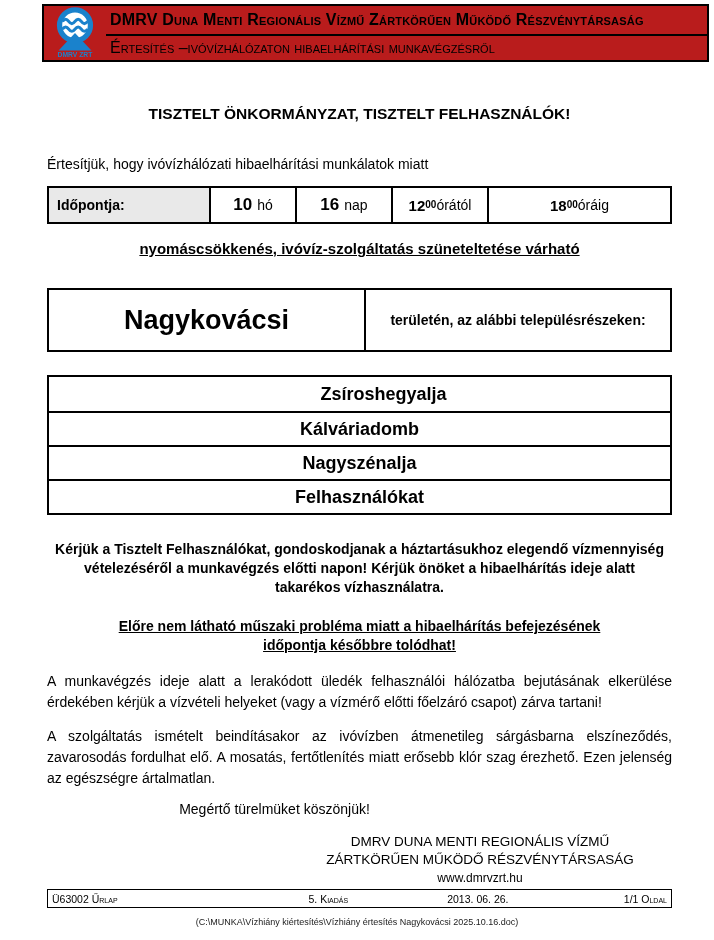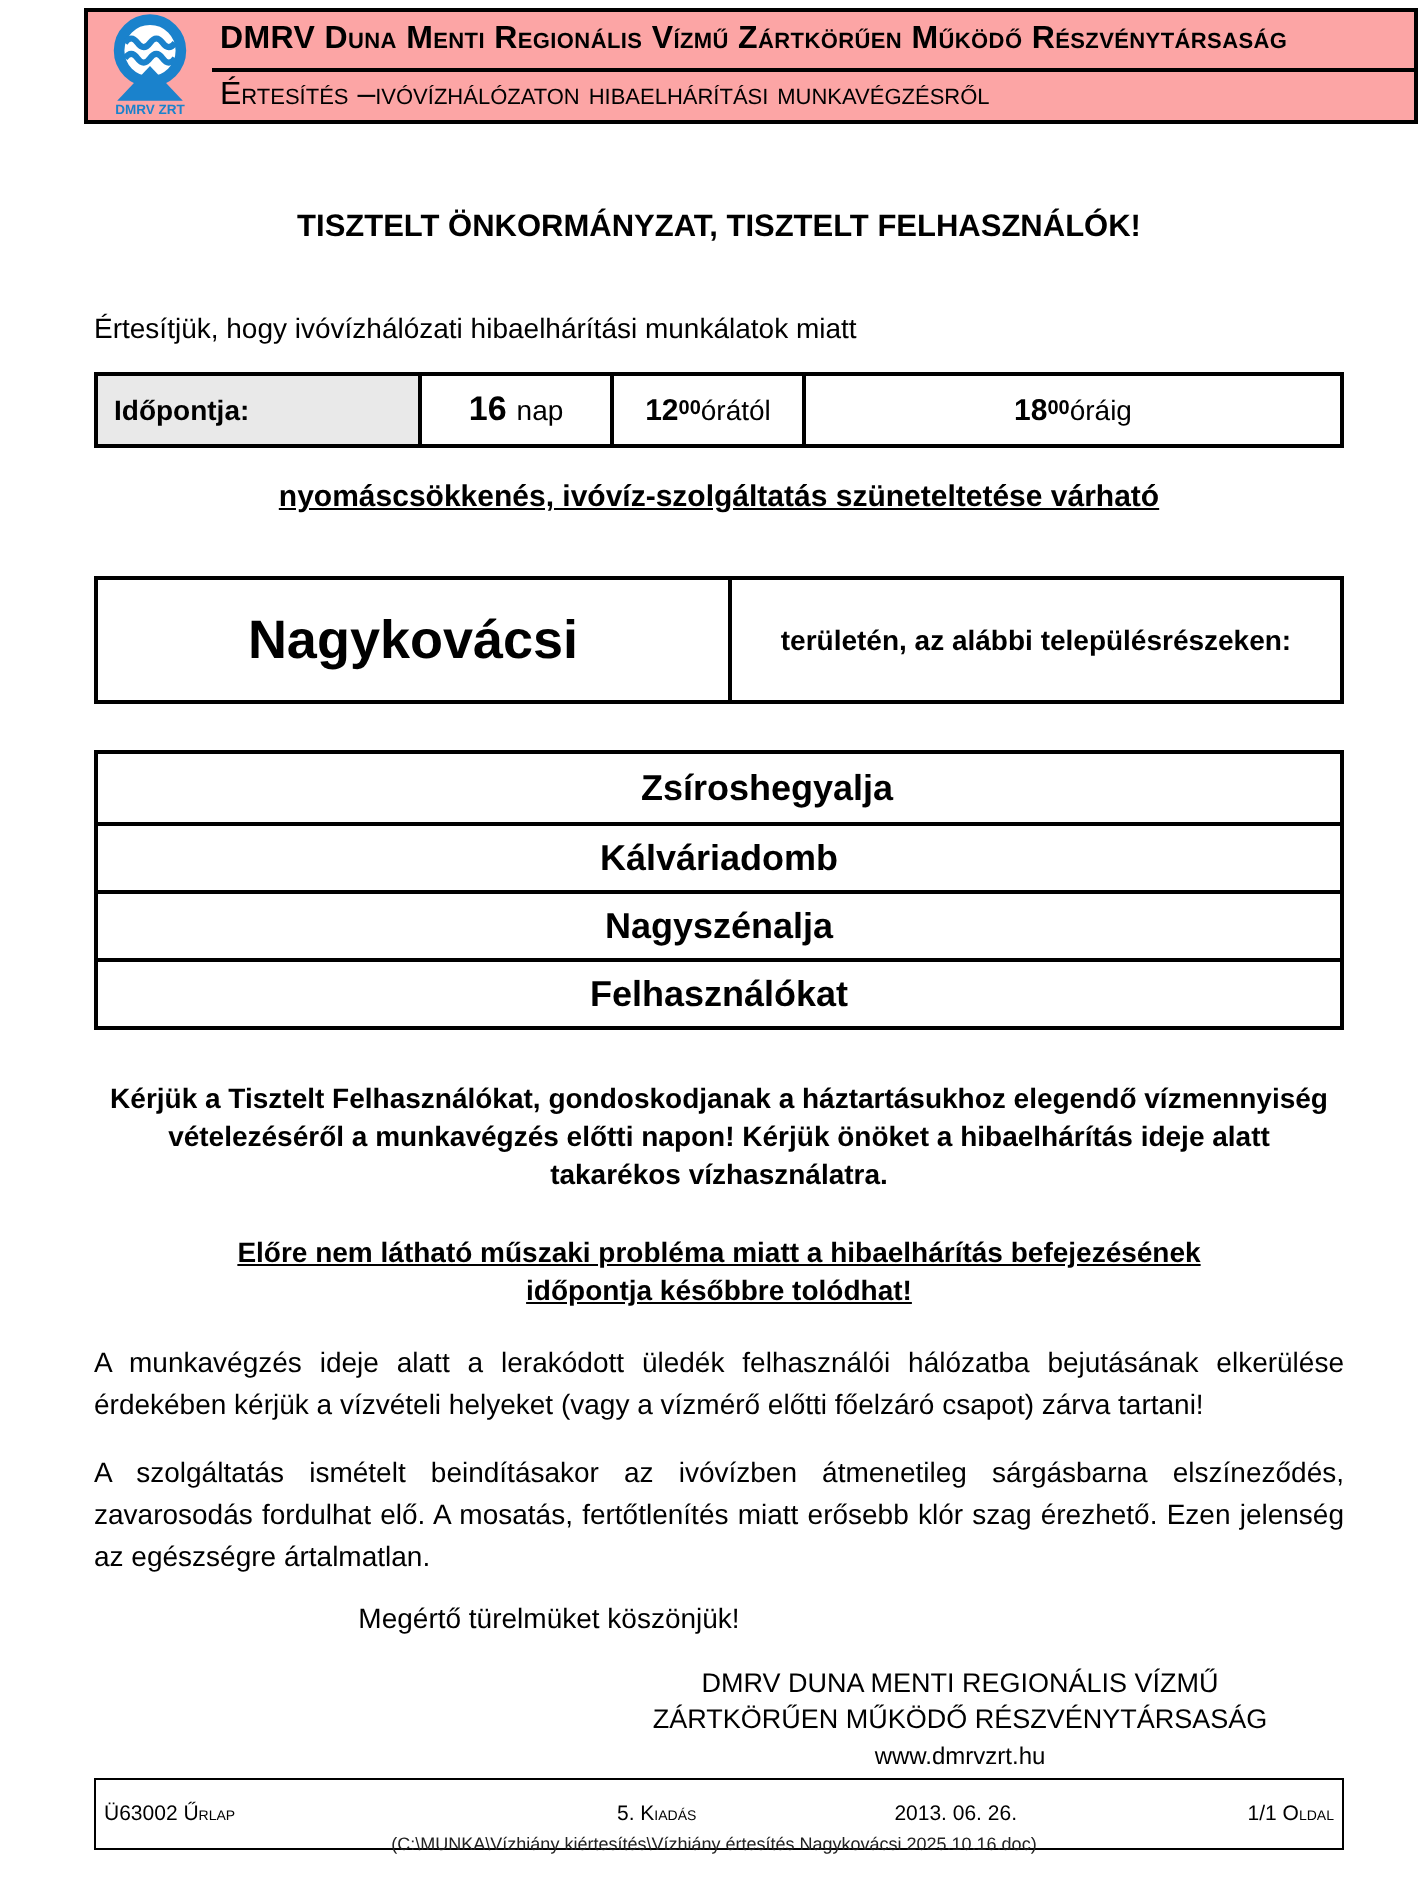--- a/index.html
+++ b/index.html
@@ -15,21 +15,21 @@
     color:var(--ink);
     position:relative;
     overflow:hidden;
   }
   
   .header-box{
     margin:4px 5px 0 42px;
     border:2px solid #000;
     display:flex;
     height:58px;
-    background:#fca5a5;
+    background:#b91c1c;
   }
   .logo-cell{
     width:62px;
     display:flex;align-items:center;justify-content:center;
     padding:1px 2px;
   }
   .header-text{flex:1;display:flex;flex-direction:column;}
   .company-row{
     flex:0 0 30px;
     border-bottom:2px solid #000;
@@ -171,21 +171,21 @@
     font-size:13.5px;
     line-height:18px;
   }
   .signature .website{font-size:12px;}
   
   .footer-bar{
     position:absolute;
     left:47px;right:42px;
     top:889px;
     border:1px solid #000;
-    height:36px;
+    height:19px;
     display:flex;align-items:center;
     font-size:10.5px;
     font-variant:small-caps;
   }
   .f-form{width:30%;text-align:left;padding-left:4px;}
   .f-edition{width:30%;text-align:center;}
   .f-date{width:18%;text-align:center;}
   .f-page{flex:1;text-align:right;padding-right:4px;}
   .file-path{
     position:absolute;
@@ -215,20 +215,24 @@
   </div>
 </div>
 
 <div class="content">
 
   <div class="doc-title">TISZTELT ÖNKORMÁNYZAT, TISZTELT FELHASZNÁLÓK!</div>
   <div class="intro">Értesítjük, hogy ivóvízhálózati hibaelhárítási munkálatok miatt</div>
 
   <div class="schedule">
     <div class="cell sch-label">Időpontja:</div>
+    <div class="cell sch-month">
+      <span class="num-md">10</span>
+      <span class="unit">hó</span>
+    </div>
     <div class="cell sch-day">
       <span class="num-md">16</span>
       <span class="unit">nap</span>
     </div>
     <div class="cell sch-from">
       <span class="num-sm">12</span>
         <span class="sup">00</span>
         <span class="unit">órától</span>
     </div>
     <div class="cell sch-to">

